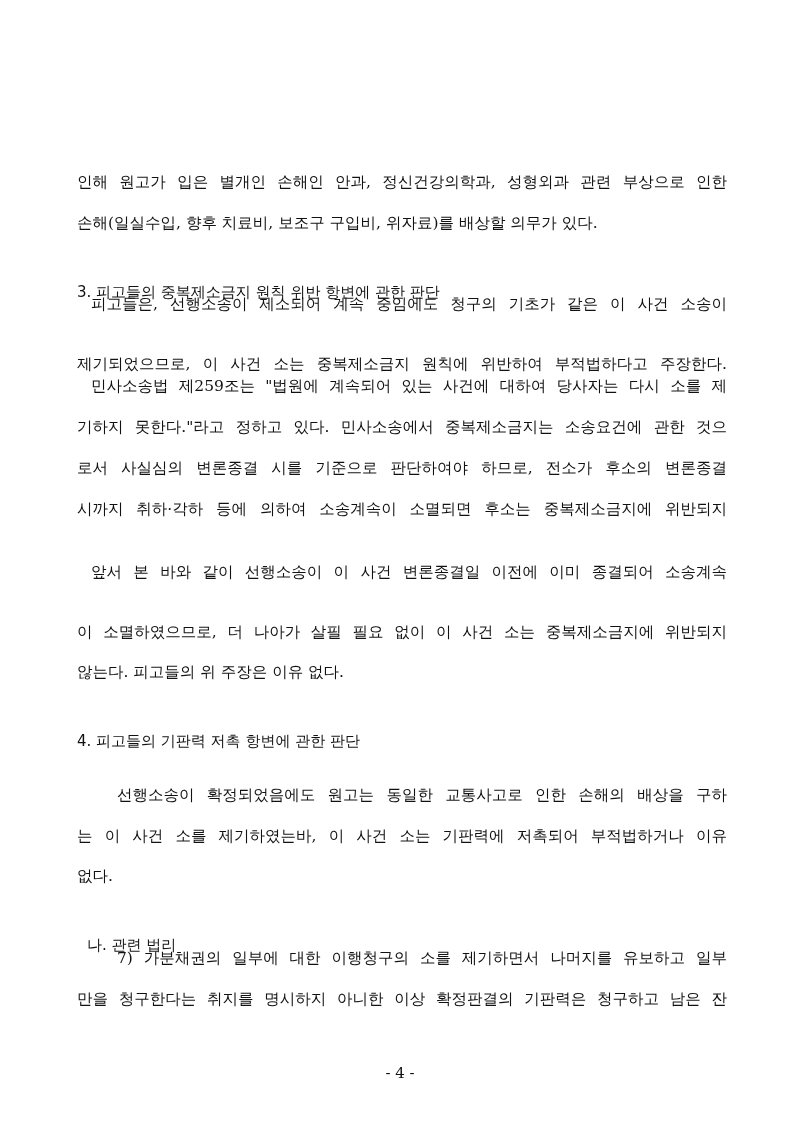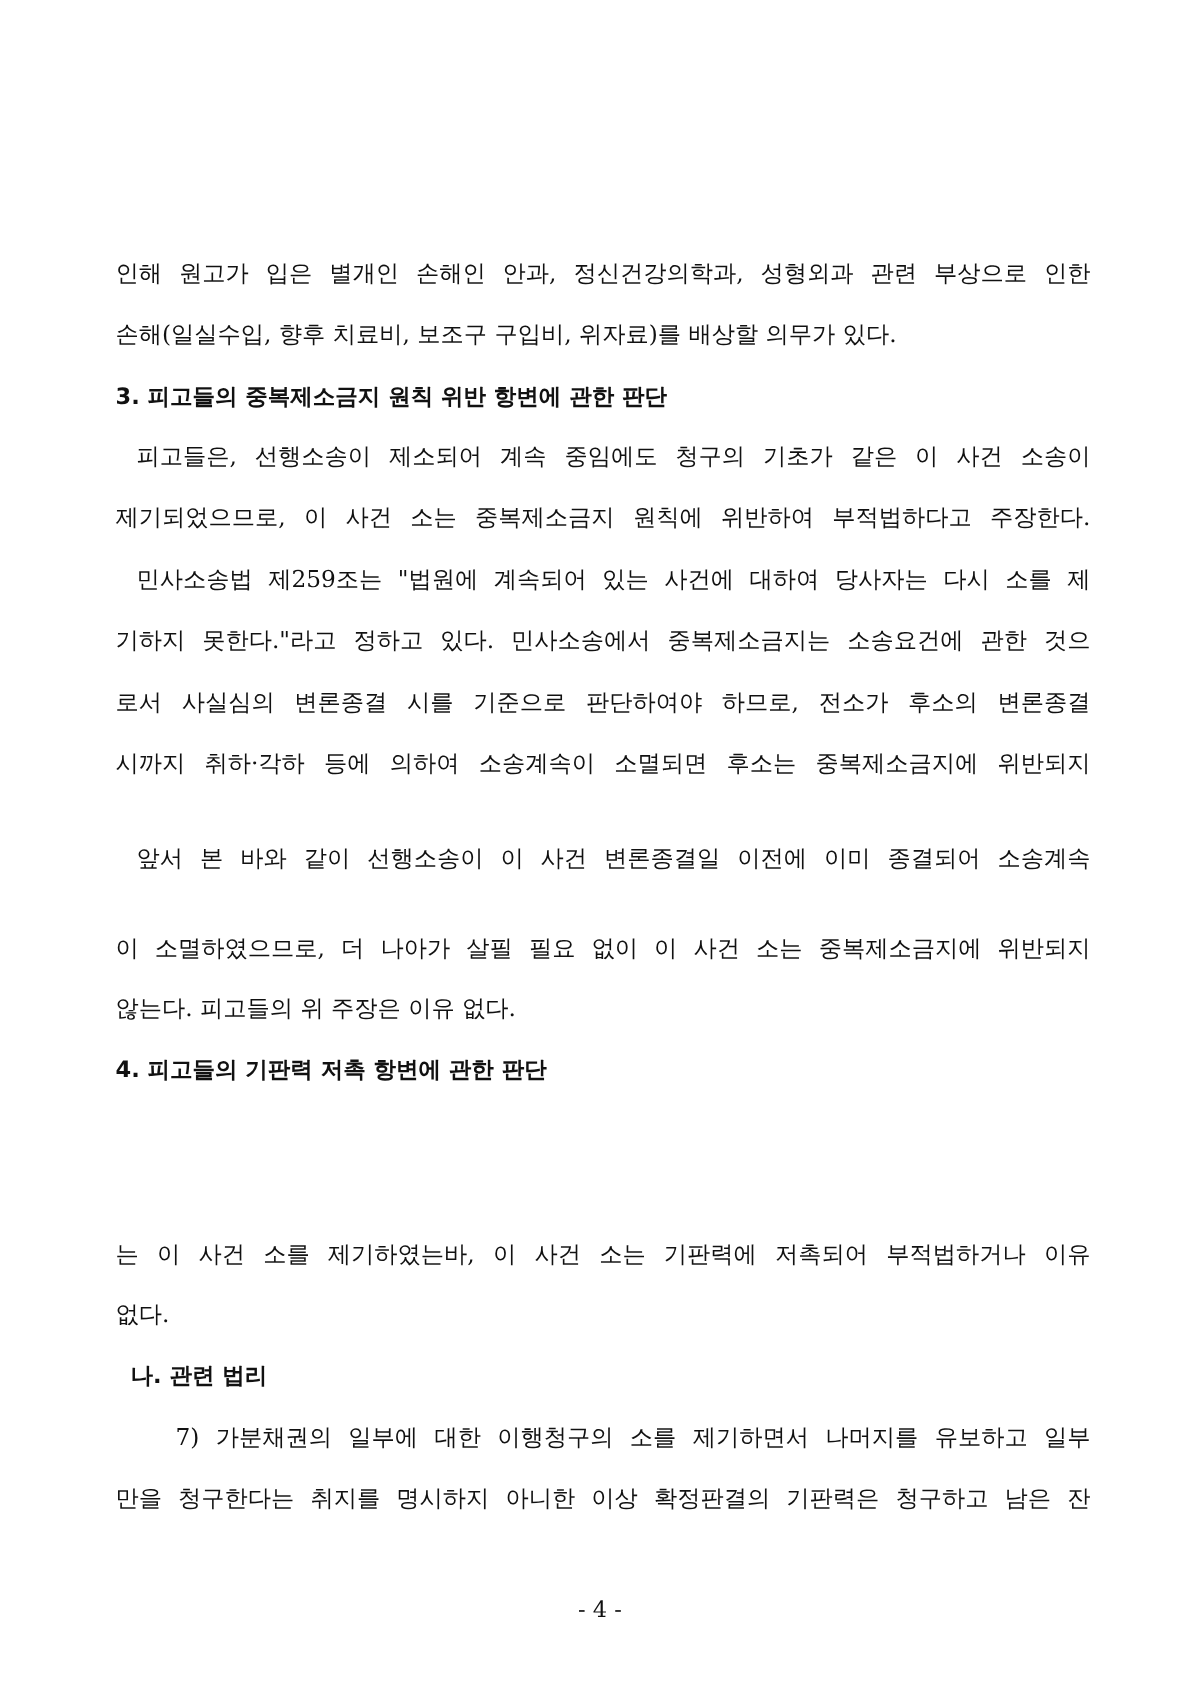--- a/index.html
+++ b/index.html
@@ -31,23 +31,24 @@
       white-space: nowrap;
       text-align: justify;
       text-align-last: justify;
       letter-spacing: 0px;
     }
     .line.last {
       text-align-last: left;
     }
     .heading {
       font-family: "DejaVu Sans", "Liberation Sans", sans-serif;
-      font-weight: bold;
+      font-weight: normal;
       text-align-last: left;
       font-size: 15px;
+      margin-top: 28px;
     }
     .indent1 { padding-left: 14px; width: 636px; }
     .indent2 { padding-left: 40px; width: 610px; }
     .sub-heading { padding-left: 10px; width: 640px; }
     .page-number {
       position: absolute;
       left: 0;
       width: 800px;
       top: 1063px;
       text-align: center;
@@ -59,34 +60,35 @@
 <body>
 
 <div class="page">
 
   <div class="line" style="top:172px">인해 원고가 입은 별개인 손해인 안과, 정신건강의학과, 성형외과 관련 부상으로 인한</div>
   <div class="line last" style="top:213px">손해(일실수입, 향후 치료비, 보조구 구입비, 위자료)를 배상할 의무가 있다.</div>
 
   <div class="line heading" style="top:254px">3. 피고들의 중복제소금지 원칙 위반 항변에 관한 판단</div>
 
   <div class="line indent1" style="top:294px">피고들은, 선행소송이 제소되어 계속 중임에도 청구의 기초가 같은 이 사건 소송이</div>
-  <div class="line" style="top:335px">제기되었으므로, 이 사건 소는 중복제소금지 원칙에 위반하여 부적법하다고 주장한다.</div>
+  <div class="line" style="top:354px">제기되었으므로, 이 사건 소는 중복제소금지 원칙에 위반하여 부적법하다고 주장한다.</div>
 
   <div class="line indent1" style="top:376px">민사소송법 제259조는 "법원에 계속되어 있는 사건에 대하여 당사자는 다시 소를 제</div>
   <div class="line" style="top:417px">기하지 못한다."라고 정하고 있다. 민사소송에서 중복제소금지는 소송요건에 관한 것으</div>
   <div class="line" style="top:458px">로서 사실심의 변론종결 시를 기준으로 판단하여야 하므로, 전소가 후소의 변론종결</div>
   <div class="line" style="top:499px">시까지 취하·각하 등에 의하여 소송계속이 소멸되면 후소는 중복제소금지에 위반되지</div>
 
   <div class="line indent1" style="top:562px">앞서 본 바와 같이 선행소송이 이 사건 변론종결일 이전에 이미 종결되어 소송계속</div>
   <div class="line last" style="top:662px">않는다. 피고들의 위 주장은 이유 없다.</div>
   <div class="line" style="top:622px">이 소멸하였으므로, 더 나아가 살필 필요 없이 이 사건 소는 중복제소금지에 위반되지</div>
 
   <div class="line heading" style="top:703px">4. 피고들의 기판력 저촉 항변에 관한 판단</div>
 
 
+  <div class="line indent2" style="top:785px">선행소송이 확정되었음에도 원고는 동일한 교통사고로 인한 손해의 배상을 구하</div>
   <div class="line" style="top:826px">는 이 사건 소를 제기하였는바, 이 사건 소는 기판력에 저촉되어 부적법하거나 이유</div>
   <div class="line heading sub-heading" style="top:907px">나. 관련 법리</div>
 
   <div class="line last" style="top:866px">없다.</div>
 
   <div class="line indent2" style="top:948px">7) 가분채권의 일부에 대한 이행청구의 소를 제기하면서 나머지를 유보하고 일부</div>
   <div class="line" style="top:989px">만을 청구한다는 취지를 명시하지 아니한 이상 확정판결의 기판력은 청구하고 남은 잔</div>
 
   <div class="page-number">- 4 -</div>
 

